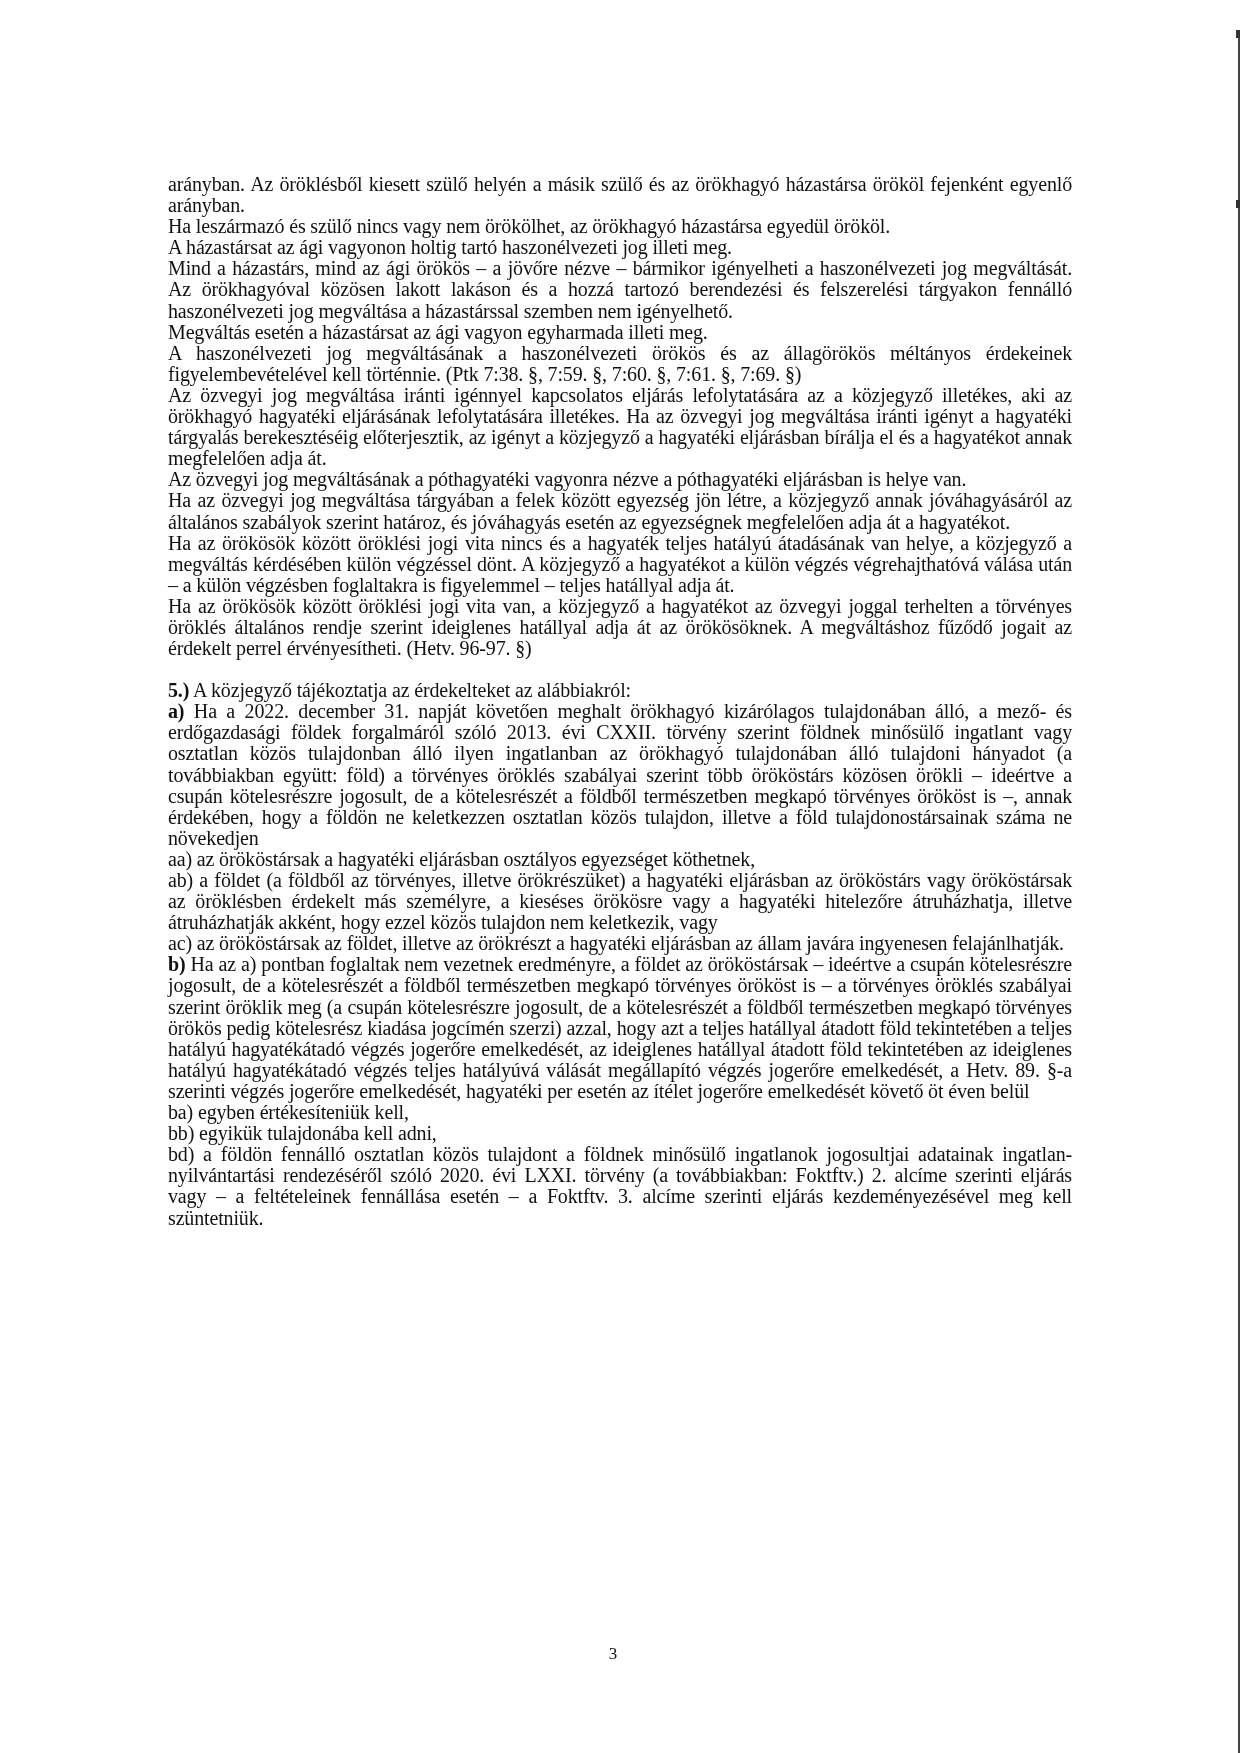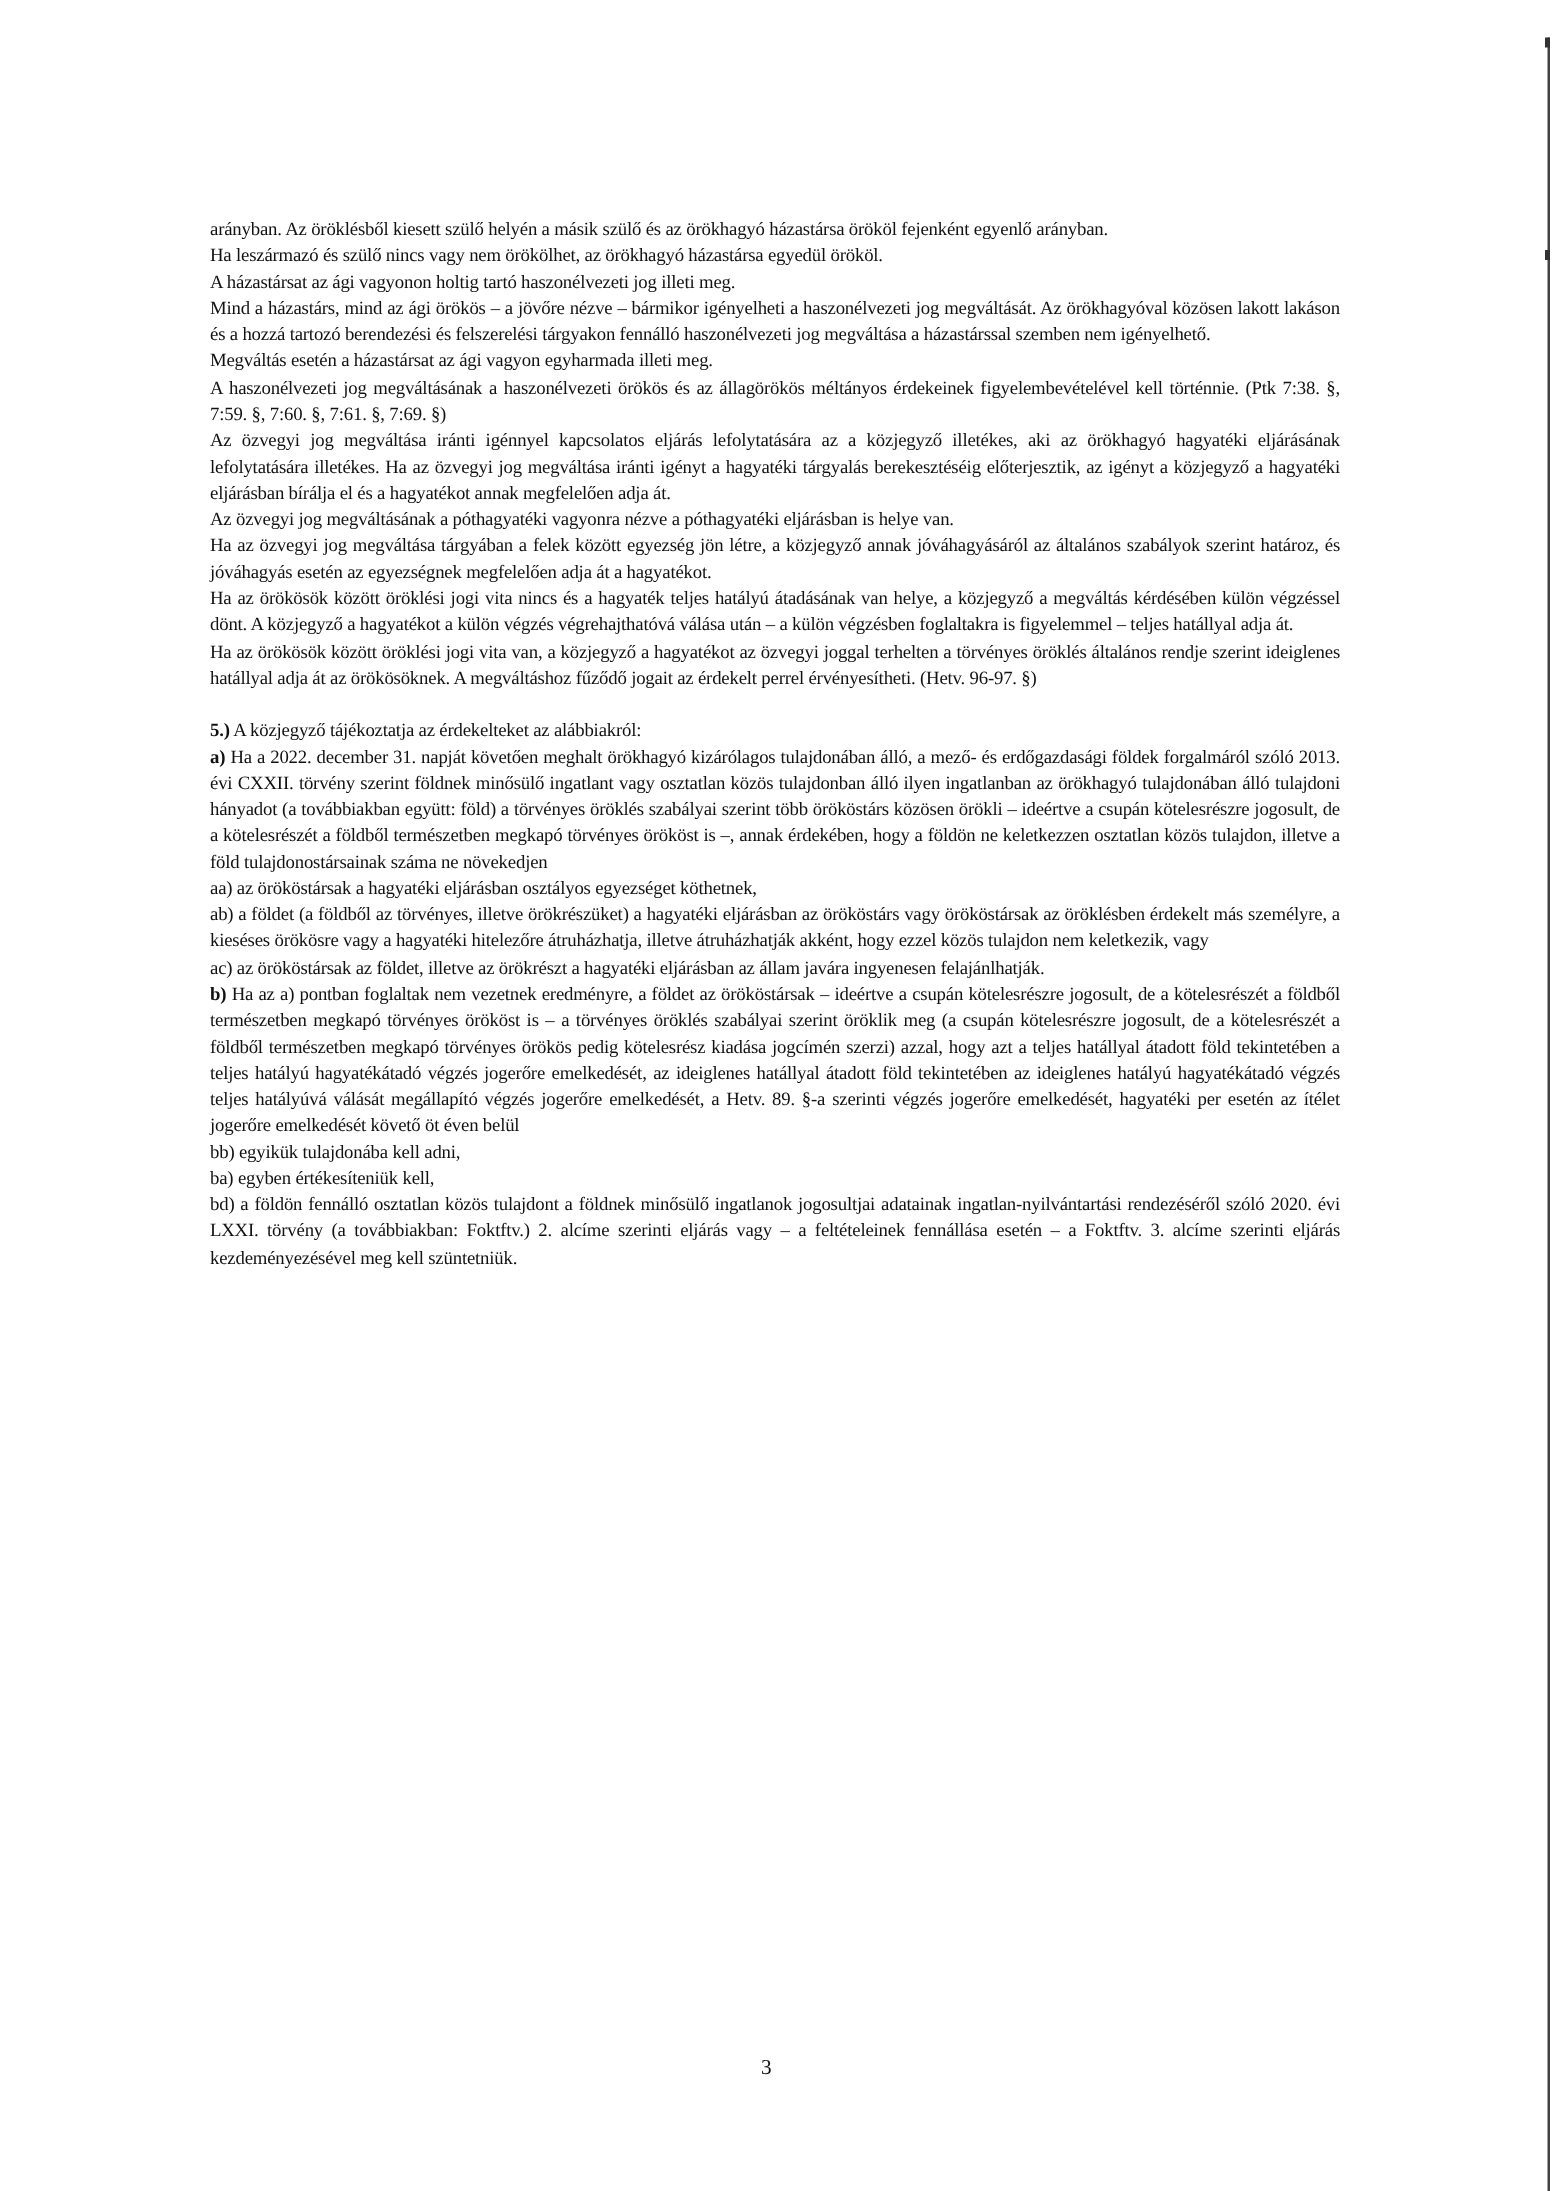--- a/index.html
+++ b/index.html
@@ -1,19 +1,19 @@
 <!DOCTYPE html>
 <html><head>
 <meta charset="utf-8">
 <style>
   html, body { margin: 0; padding: 0; background: #ffffff; }
   body { width: 1242px; height: 1753px; position: relative; overflow: hidden; font-family: "Liberation Serif", "DejaVu Serif", serif; color: #111; }
   .edge { position: absolute; left: 1238px; top: 30px; width: 2px; height: 1723px; background: #222; opacity: .85; }
   .edge-mark { position: absolute; left: 1236px; width: 4px; height: 8px; background: #333; }
-  .content { position: absolute; left: 168px; top: 174px; width: 904px; font-size: 15px; line-height: 21.1px; letter-spacing: -0.15px; }
+  .content { position: absolute; left: 168px; top: 174px; width: 904px; font-size: 20px; line-height: 21.1px; letter-spacing: -0.15px; }
   .content p { margin: 0; text-align: justify; }
   .content p.last-left { text-align-last: left; }
   .gap { height: 21px; }
   b { font-weight: bold; }
   .page-number { position: absolute; top: 1644px; left: 0; width: 1242px; text-align: center; font-size: 17px; left: -8px; }
 </style>
 </head>
 <body>
 
 <div class="edge"></div>
@@ -34,18 +34,18 @@
   <p class="last-left">Ha az örökösök között öröklési jogi vita van, a közjegyző a hagyatékot az özvegyi joggal terhelten a törvényes öröklés általános rendje szerint ideiglenes hatállyal adja át az örökösöknek. A megváltáshoz fűződő jogait az érdekelt perrel érvényesítheti. (Hetv. 96-97. §)</p>
 
   <div class="gap"></div>
 
   <p class="last-left"><b>5.)</b><span> A közjegyző tájékoztatja az érdekelteket az alábbiakról:</span></p>
   <p class="last-left"><b>a)</b><span> Ha a 2022. december 31. napját követően meghalt örökhagyó kizárólagos tulajdonában álló, a mező- és erdőgazdasági földek forgalmáról szóló 2013. évi CXXII. törvény szerint földnek minősülő ingatlant vagy osztatlan közös tulajdonban álló ilyen ingatlanban az örökhagyó tulajdonában álló tulajdoni hányadot (a továbbiakban együtt: föld) a törvényes öröklés szabályai szerint több örököstárs közösen örökli – ideértve a csupán kötelesrészre jogosult, de a kötelesrészét a földből természetben megkapó törvényes örököst is –, annak érdekében, hogy a földön ne keletkezzen osztatlan közös tulajdon, illetve a föld tulajdonostársainak száma ne növekedjen</span></p>
   <p class="last-left">aa) az örököstársak a hagyatéki eljárásban osztályos egyezséget köthetnek,</p>
   <p class="last-left">ab) a földet (a földből az törvényes, illetve örökrészüket) a hagyatéki eljárásban az örököstárs vagy örököstársak az öröklésben érdekelt más személyre, a kieséses örökösre vagy a hagyatéki hitelezőre átruházhatja, illetve átruházhatják akként, hogy ezzel közös tulajdon nem keletkezik, vagy</p>
   <p class="last-left">ac) az örököstársak az földet, illetve az örökrészt a hagyatéki eljárásban az állam javára ingyenesen felajánlhatják.</p>
   <p class="last-left"><b>b)</b><span> Ha az a) pontban foglaltak nem vezetnek eredményre, a földet az örököstársak – ideértve a csupán kötelesrészre jogosult, de a kötelesrészét a földből természetben megkapó törvényes örököst is – a törvényes öröklés szabályai szerint öröklik meg (a csupán kötelesrészre jogosult, de a kötelesrészét a földből természetben megkapó törvényes örökös pedig kötelesrész kiadása jogcímén szerzi) azzal, hogy azt a teljes hatállyal átadott föld tekintetében a teljes hatályú hagyatékátadó végzés jogerőre emelkedését, az ideiglenes hatállyal átadott föld tekintetében az ideiglenes hatályú hagyatékátadó végzés teljes hatályúvá válását megállapító végzés jogerőre emelkedését, a Hetv. 89. §-a szerinti végzés jogerőre emelkedését, hagyatéki per esetén az ítélet jogerőre emelkedését követő öt éven belül</span></p>
+  <p class="last-left">ba) egyben értékesíteniük kell,</p>
   <p class="last-left">bb) egyikük tulajdonába kell adni,</p>
-  <p class="last-left">ba) egyben értékesíteniük kell,</p>
   <p class="last-left">bd) a földön fennálló osztatlan közös tulajdont a földnek minősülő ingatlanok jogosultjai adatainak ingatlan-nyilvántartási rendezéséről szóló 2020. évi LXXI. törvény (a továbbiakban: Foktftv.) 2. alcíme szerinti eljárás vagy – a feltételeinek fennállása esetén – a Foktftv. 3. alcíme szerinti eljárás kezdeményezésével meg kell szüntetniük.</p>
 </div>
 
 <div class="page-number">3</div>
 
 </body></html>

